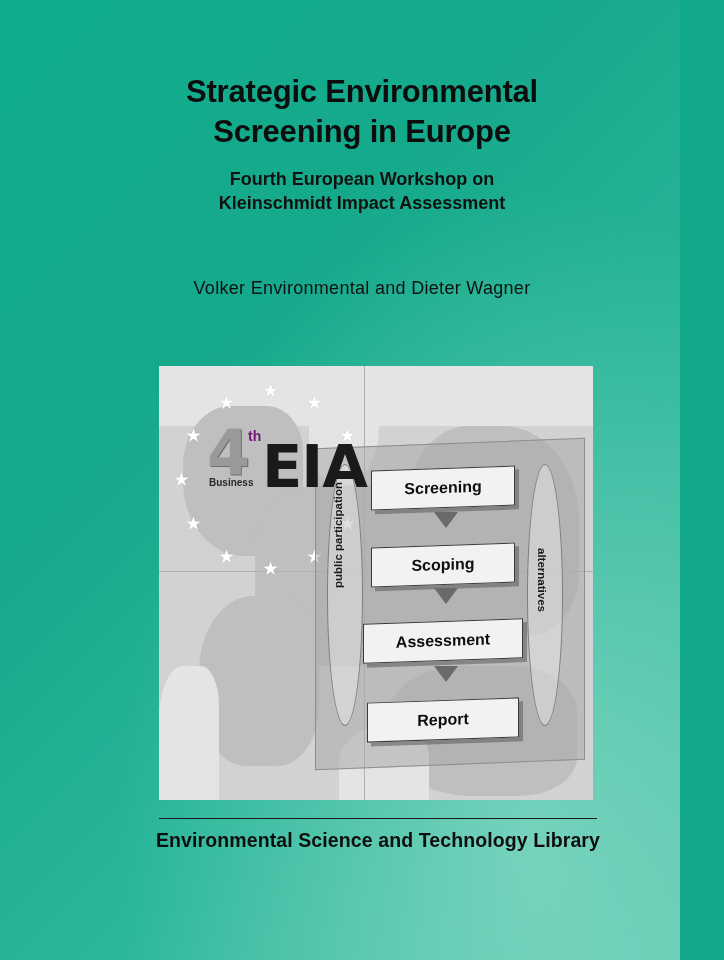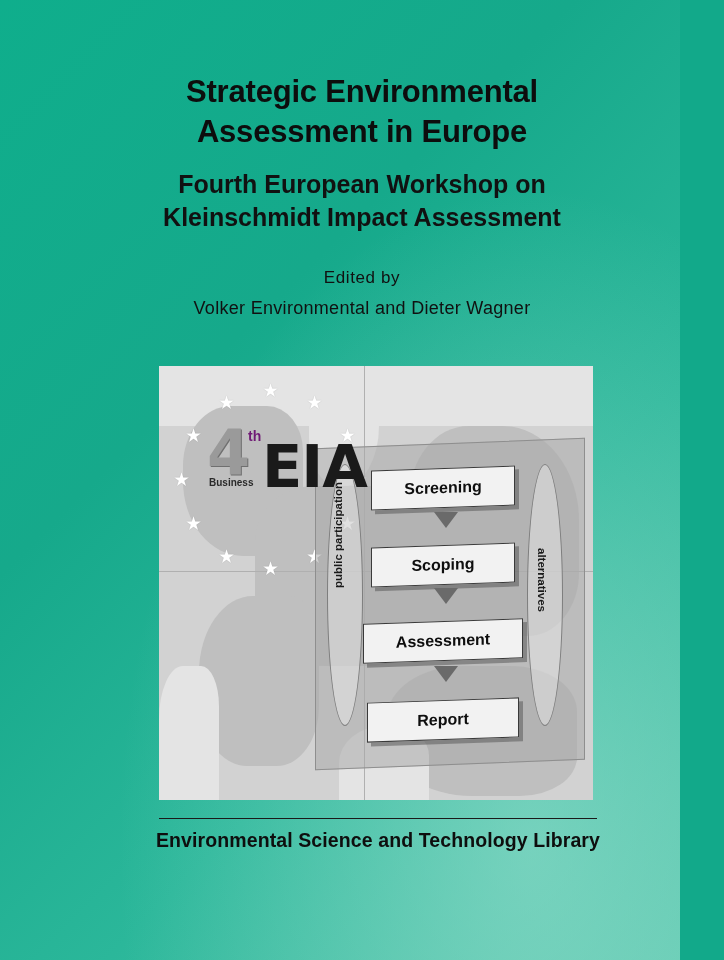--- a/index.html
+++ b/index.html
@@ -38,21 +38,21 @@
   .main-title {
     font-size: 31px;
     font-weight: bold;
     color: #0d0d0d;
     line-height: 1.28;
     letter-spacing: -0.2px;
     padding: 0 58px;
   }
   .subtitle {
     margin-top: 17px;
-    font-size: 25px;
+    font-size: 18px;
     font-weight: bold;
     color: #111;
     line-height: 1.3;
     padding: 0 70px;
   }
   .editor-block {
     position: absolute;
     top: 268px;
     left: 0;
     width: 724px;
@@ -274,30 +274,29 @@
   }
 </style>
 </head>
 <body>
 
 <div class="cover">
 
   <div class="title-block">
     <div class="main-title">
       <div>Strategic Environmental</div>
-      <div>Assessment in Europe</div>
+      <div>Screening in Europe</div>
     </div>
     <div class="subtitle">
       <div>Fourth European Workshop on</div>
       <div>Kleinschmidt Impact Assessment</div>
     </div>
   </div>
 
   <div class="editor-block">
-    <div class="edited-by">Edited by</div>
     <div class="editors">Volker Environmental and Dieter Wagner</div>
   </div>
 
   <div class="art">
 
     <div class="map">
       <div class="sea" style="left:0; top:0; width:434px; height:60px;"></div>
       <div class="landmass" style="left:24px; top:40px; width:120px; height:150px; border-radius:40% 30% 20% 50%;"></div>
       <div class="landmass" style="left:96px; top:120px; width:200px; height:180px; border-radius:30% 40% 45% 35%;"></div>
       <div class="landmass" style="left:40px; top:230px; width:120px; height:170px; border-radius:45% 25% 35% 40%;"></div>

